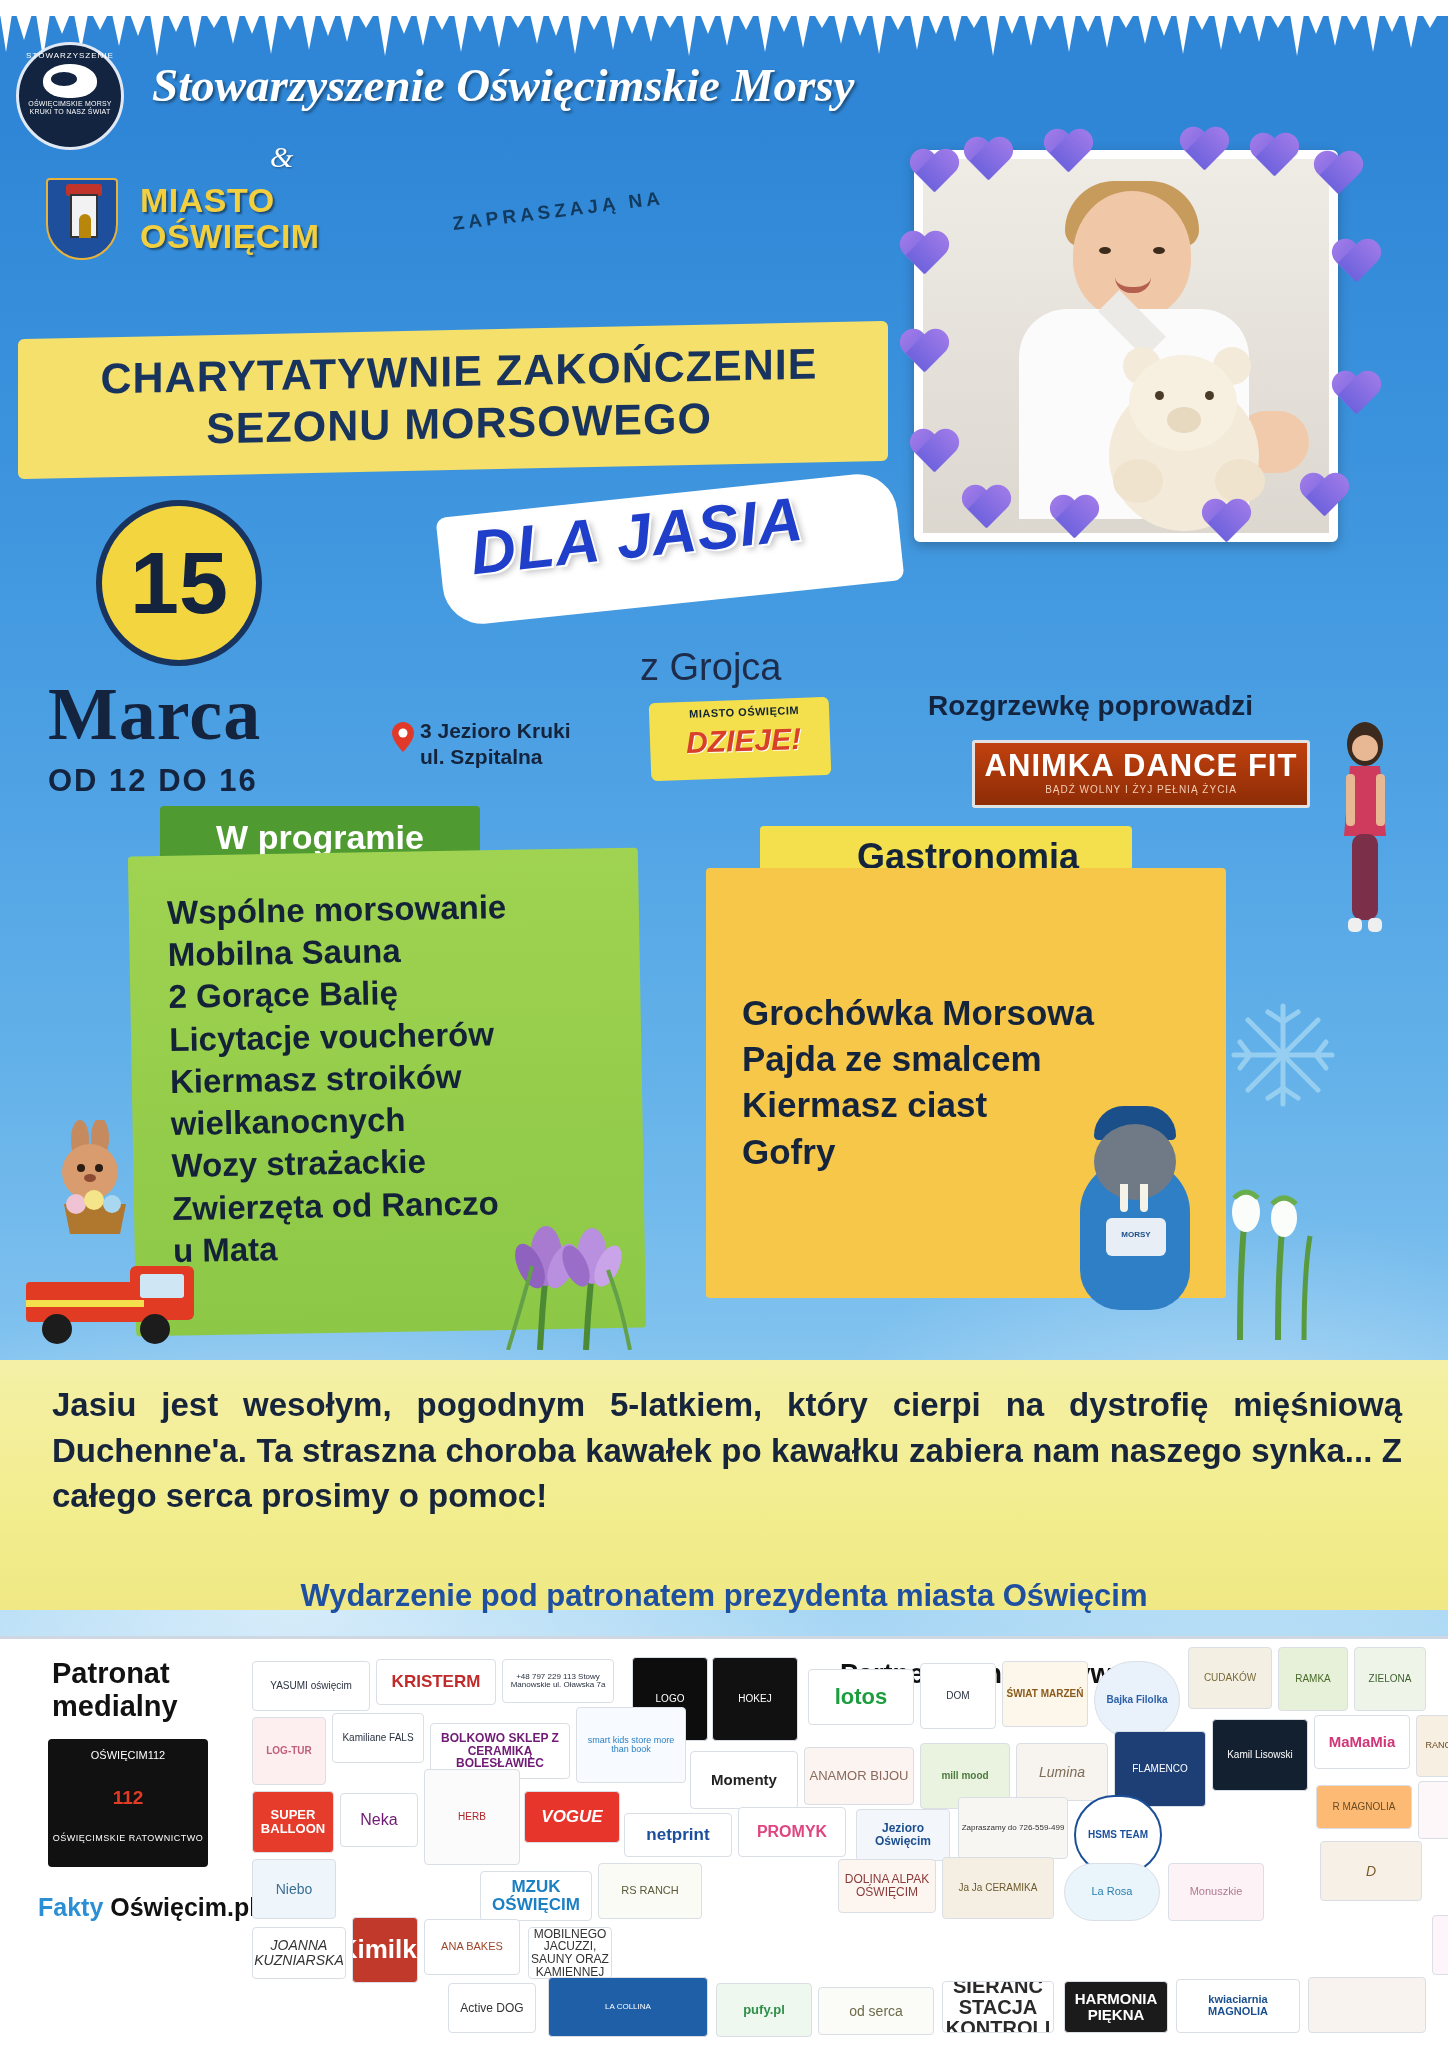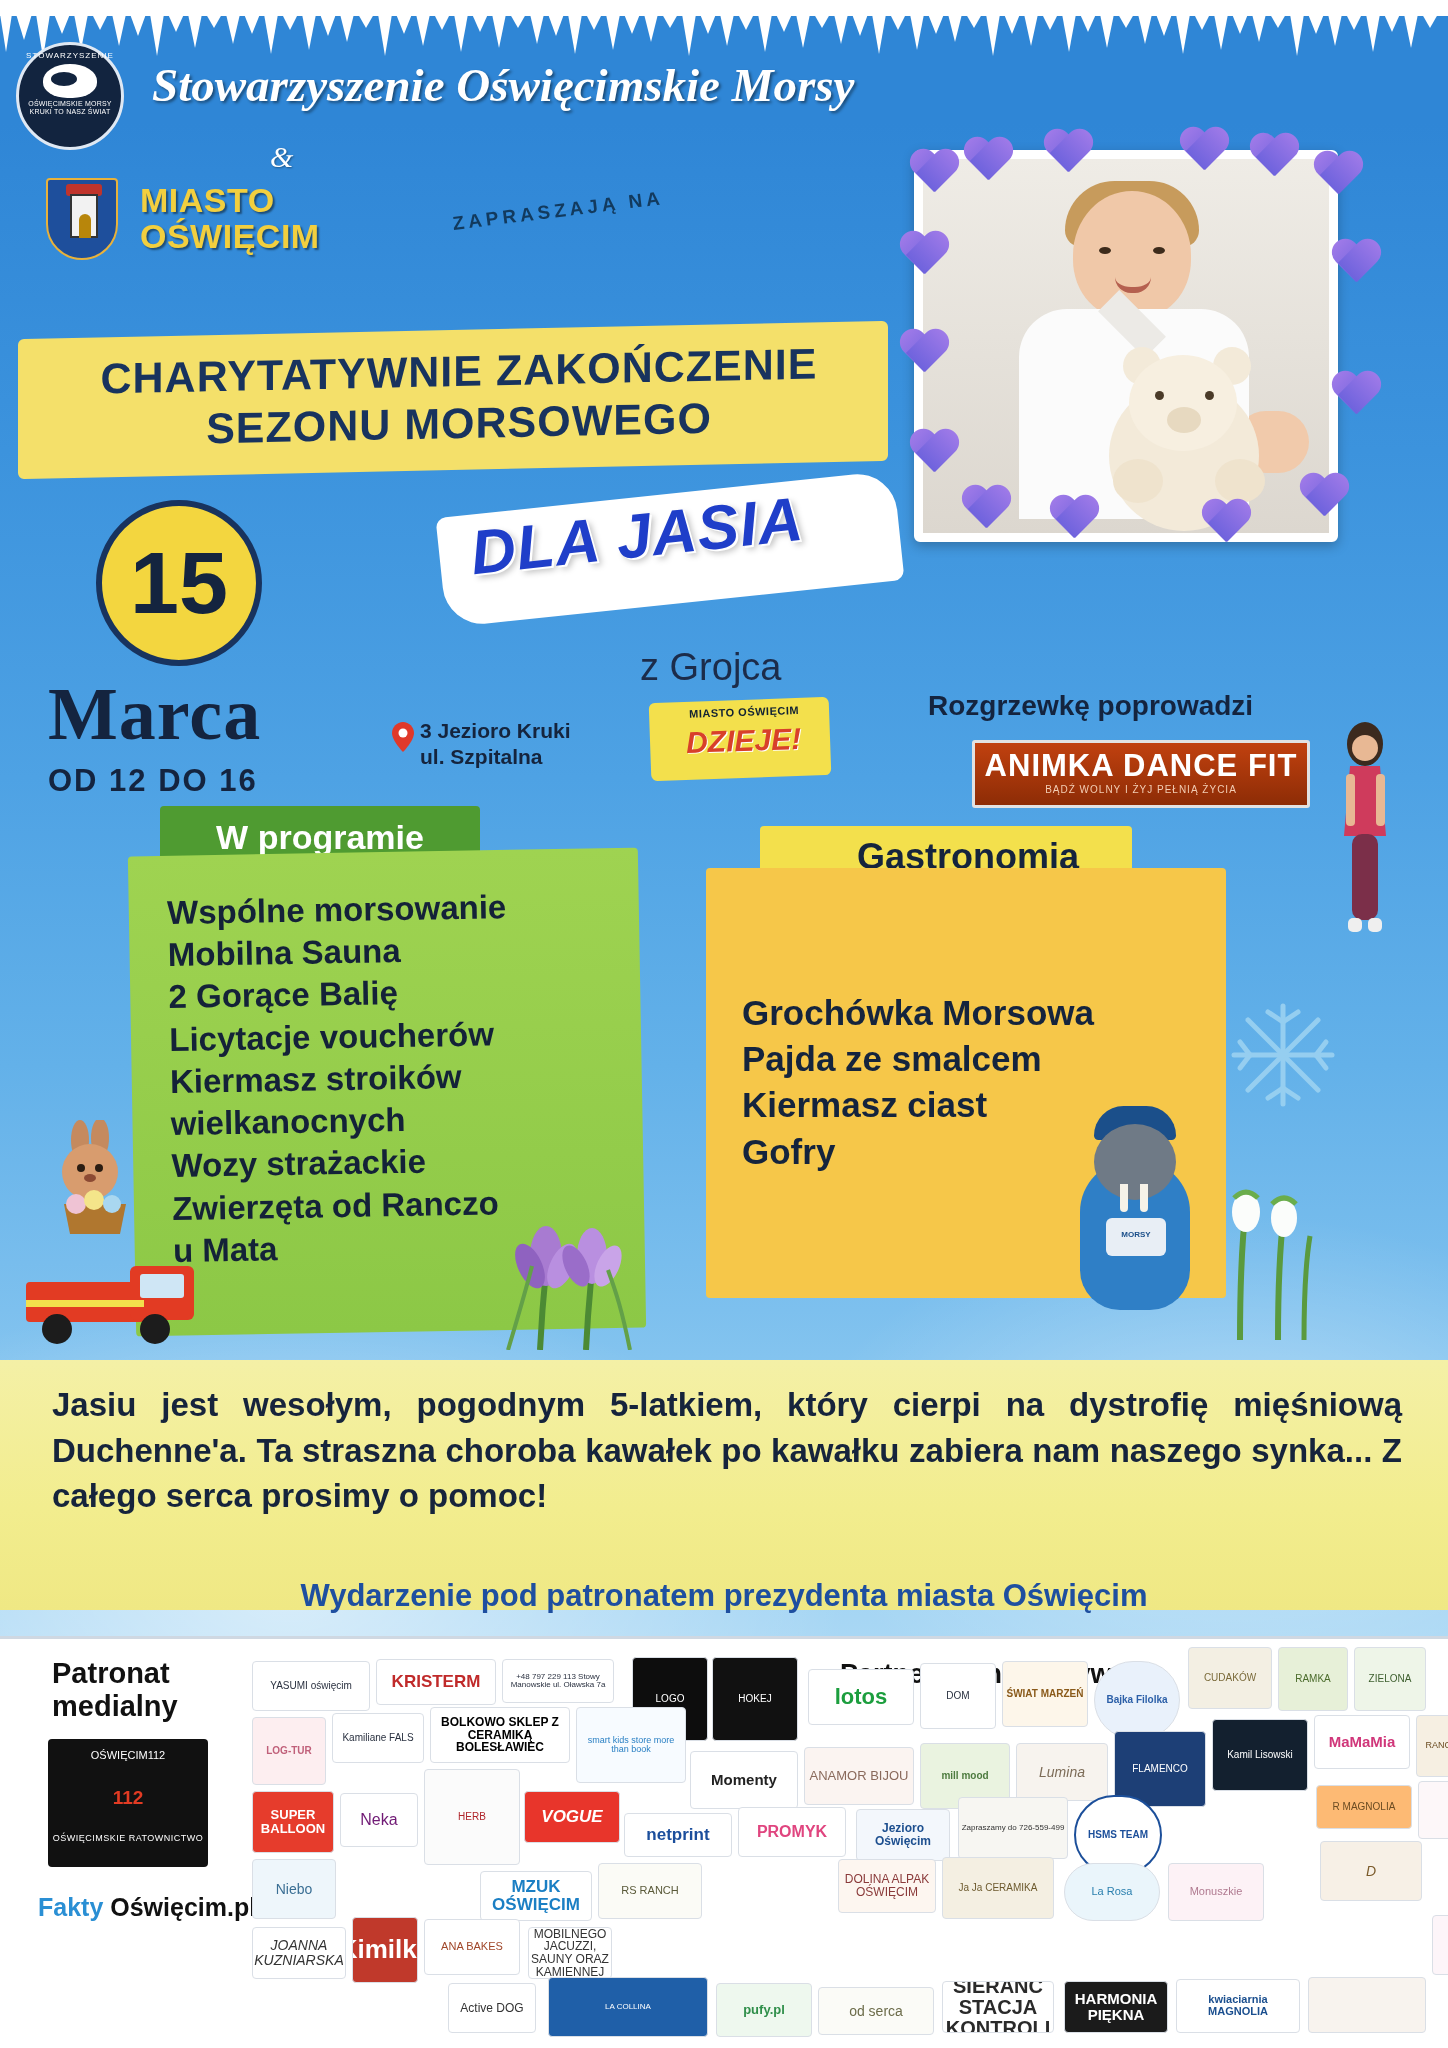--- a/index.html
+++ b/index.html
@@ -805,21 +805,21 @@
       <div class="logo-cell" style="left:556px; top:22px;  width:106px; height:56px; color:#1c9e3e; font-weight:800; font-size:22px;">lotos</div>
       <div class="logo-cell" style="left:668px; top:16px;  width:76px;  height:66px;">DOM</div>
       <div class="logo-cell" style="left:750px; top:14px;  width:86px;  height:66px; background:#fdf6ea; color:#8a5a1a; font-weight:700;">ŚWIAT MARZEŃ</div>
       <div class="logo-cell" style="left:842px; top:14px;  width:86px;  height:78px; background:#e9f1fb; color:#2b5fa8; font-weight:700; border-radius:40px;">Bajka Filolka</div>
       <div class="logo-cell" style="left:936px; top:0px;   width:84px;  height:62px; background:#f3efe3; color:#7a6a3a;">CUDAKÓW</div>
       <div class="logo-cell" style="left:1026px;top:0px;   width:70px;  height:64px; background:#e7f0d8; color:#4a6b2a;">RAMKA</div>
       <div class="logo-cell" style="left:1102px;top:0px;   width:72px;  height:64px; background:#eef5e8; color:#3f6030;">ZIELONA</div>
 
       <div class="logo-cell" style="left:0px;   top:70px;  width:74px;  height:68px; background:#fdeef0; color:#c0607a; font-weight:700;">LOG-TUR</div>
       <div class="logo-cell" style="left:80px;  top:66px;  width:92px;  height:50px;">Kamiliane FALS</div>
-      <div class="logo-cell" style="left:178px; top:60px;  width:140px; height:56px; color:#000000; font-weight:700; font-size:12px;">BOLKOWO SKLEP Z CERAMIKĄ BOLESŁAWIEC</div>
+      <div class="logo-cell" style="left:178px; top:76px;  width:140px; height:56px; color:#701a75; font-weight:700; font-size:12px;">BOLKOWO SKLEP Z CERAMIKĄ BOLESŁAWIEC</div>
       <div class="logo-cell" style="left:324px; top:60px;  width:110px; height:76px; background:#f7fbff; color:#2b80c4; font-size:9px;">smart kids store more than book</div>
       <div class="logo-cell" style="left:438px; top:104px; width:108px; height:58px; color:#222; font-weight:700; font-size:15px;">Momenty</div>
       <div class="logo-cell" style="left:552px; top:100px; width:110px; height:58px; background:#fbf4f1; color:#8a6a5c; font-size:13px;">ANAMOR BIJOU</div>
       <div class="logo-cell" style="left:668px; top:96px;  width:90px;  height:66px; background:#eaf3e0; color:#4d7b3f; font-weight:700;">mill mood</div>
       <div class="logo-cell" style="left:764px; top:96px;  width:92px;  height:58px; background:#f7f3ee; color:#7d6c58; font-style:italic; font-size:14px;">Lumina</div>
       <div class="logo-cell" style="left:862px; top:84px;  width:92px;  height:76px; background:#1d3f76; color:#fff;">FLAMENCO</div>
       <div class="logo-cell" style="left:960px; top:72px;  width:96px;  height:72px; background:#13202f; color:#fff;">Kamil Lisowski</div>
       <div class="logo-cell" style="left:1062px;top:68px;  width:96px;  height:54px; color:#d0377a; font-weight:800; font-size:15px;">MaMaMia</div>
       <div class="logo-cell" style="left:1164px;top:68px;  width:92px;  height:62px; background:#f6efe2; color:#6b4c22; font-size:9px;">RANCZO U MATA</div>
 

